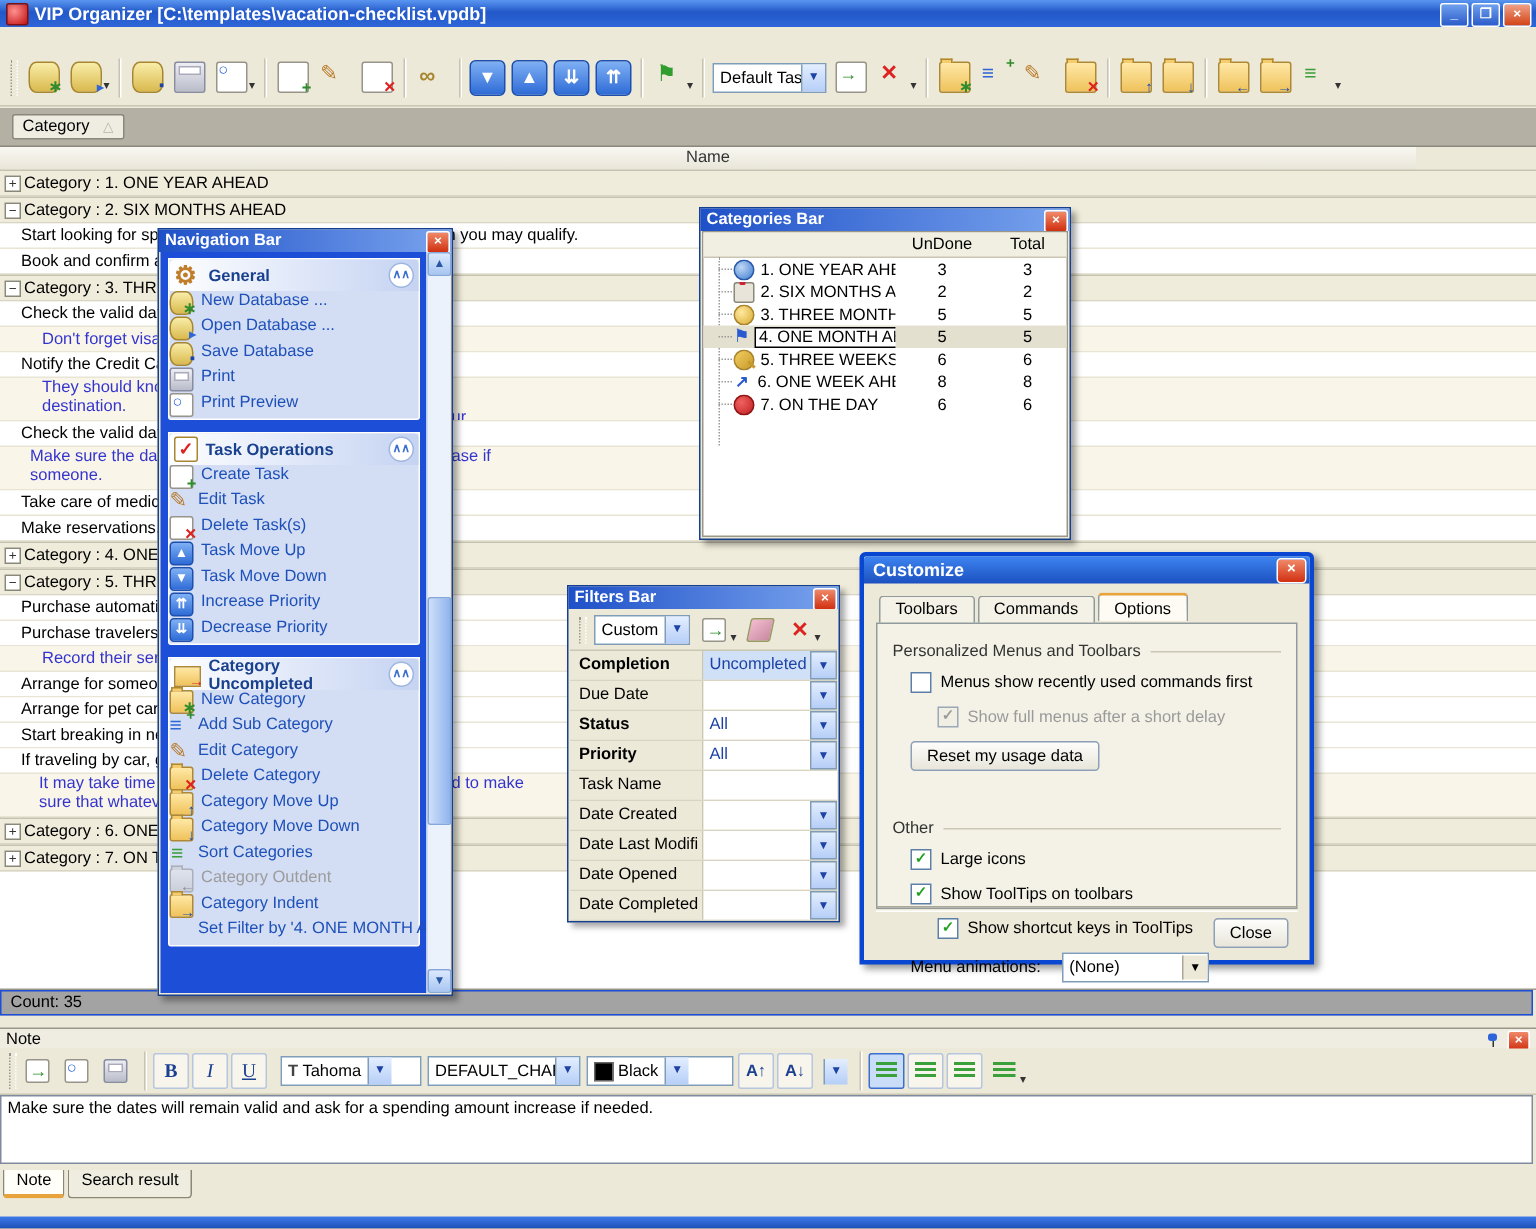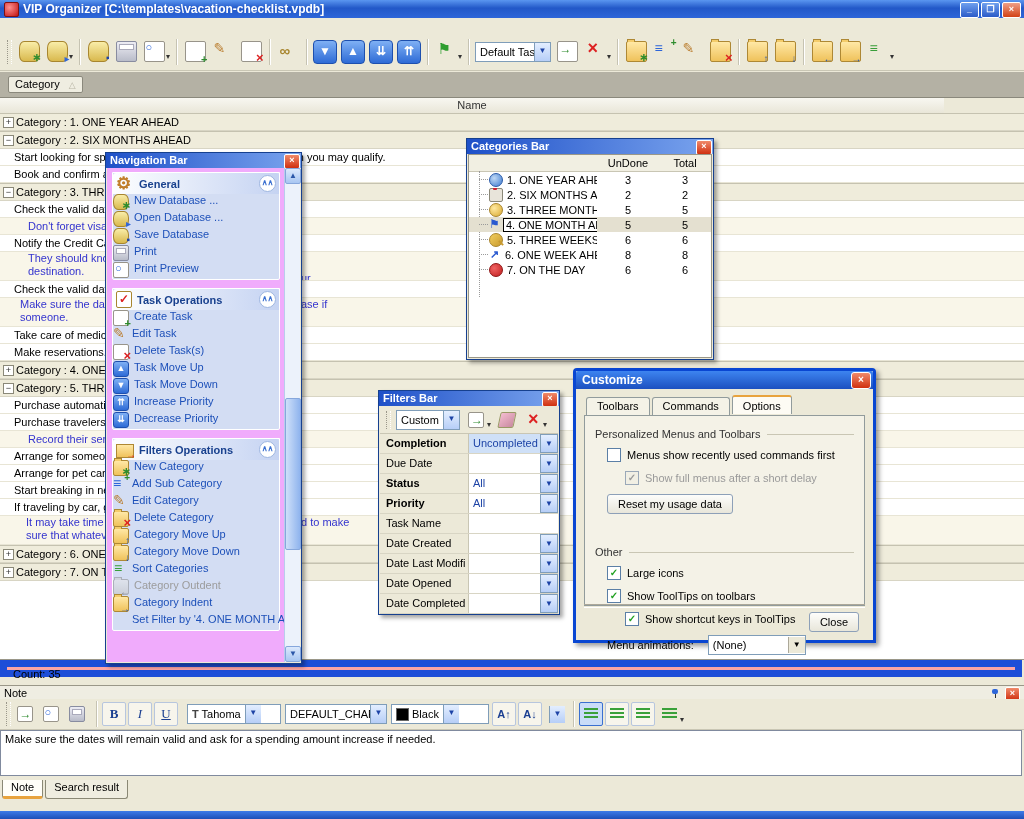--- a/index.html
+++ b/index.html
@@ -77,22 +77,22 @@
   .grow.two{height:28px;line-height:13px;}
   .grow.category{background:#EFECDB;border-top:1px solid #C5C2B0;border-bottom:1px solid #D8D5C4;}
   .grow.note{background:#F9F6E9;color:#3434CE;}
   .grow.task{background:#fff;}
   .gtext{position:absolute;top:1px;}
   .category .gtext{left:16px;} .task .gtext{left:14px;} .note .gtext{left:28px;}
   .expbox{position:absolute;left:3px;top:3px;width:9px;height:9px;background:#fff;border:1px solid #8A8878;
     font-size:9px;line-height:8px;text-align:center;color:#333;}
   .gl{position:relative;height:13px;}
   .frag{position:absolute;top:0;}
-  .countbar{position:absolute;left:0;top:660px;width:1022px;height:17px;background:#fca5a5;
-    border:7px solid #1d4ed8;box-sizing:border-box;line-height:15px;padding-left:6px;}
+  .countbar{position:absolute;left:0;top:660px;width:1022px;height:17px;background:#a3a3a3;
+    border:1px solid #1d4ed8;box-sizing:border-box;line-height:15px;padding-left:6px;}
   
   .notehdr{position:absolute;left:0;top:685px;width:1024px;height:14px;background:#EFEDE2;
     border-top:1px solid #9a9788;line-height:14px;padding-left:4px;box-sizing:border-box;}
   .notehdr-btns{position:absolute;right:4px;top:1px;display:flex;gap:3px;}
   .pin{position:relative;width:12px;height:12px;}
   .pin::before{content:"";position:absolute;left:2px;top:2px;width:6px;height:5px;background:#2E66D9;border-radius:2px;}
   .pin::after{content:"";position:absolute;left:5px;top:7px;width:1px;height:4px;background:#333;}
   .xbtn{width:13px;height:12px;background:linear-gradient(#F08A6A,#D03010);border:1px solid #fff;border-radius:2px;
     color:#fff;font-size:9px;line-height:10px;text-align:center;font-weight:bold;}
   .notetb{position:absolute;left:0;top:699px;width:1024px;height:31px;background:#ECE9D8;
@@ -120,21 +120,21 @@
   .botband{position:absolute;left:0;top:803px;width:1024px;height:8px;background:#ECE9D8;}
   .botedge{position:absolute;left:0;top:811px;width:1024px;height:8px;background:linear-gradient(#3E7BE8,#1D4FB8);}
   
   .fwin{position:absolute;border:1px solid #16408f;background:#ECE9D8;box-shadow:3px 3px 4px rgba(0,0,0,.35);}
   .ftitle{height:15px;background:linear-gradient(90deg,#1E50C8,#7AA4EE);color:#fff;font-weight:bold;
     line-height:15px;padding-left:4px;position:relative;}
   .fclose{position:absolute;right:1px;top:1px;width:14px;height:13px;background:linear-gradient(#F08A6A,#D03010);
     border:1px solid #fff;border-radius:2px;color:#fff;font-size:9px;line-height:11px;text-align:center;font-weight:bold;}
   
   #nav-bar{left:105px;top:152px;width:195px;height:510px;}
-  .navbody{position:absolute;left:1px;right:1px;top:15px;bottom:1px;background:#f0abfc;overflow:hidden;padding:4px 20px 4px 5px;box-sizing:border-box;}
+  .navbody{position:absolute;left:1px;right:1px;top:15px;bottom:1px;background:#1d4ed8;overflow:hidden;padding:4px 20px 4px 5px;box-sizing:border-box;}
   .nsec{background:#D3DDF3;border:1px solid #fff;border-radius:0 0 2px 2px;margin-bottom:8px;}
   .nsec-h{height:21px;display:flex;align-items:center;background:linear-gradient(90deg,#FDFEFF,#C5D3F2);
     border-radius:3px 3px 0 0;padding:0 3px;color:#19418E;font-weight:bold;}
   .nsec-h .chev{margin-left:auto;width:15px;height:15px;border-radius:50%;background:#fff;border:1px solid #9EB6E0;
     color:#3A6FD0;font-size:8px;line-height:14px;text-align:center;font-weight:bold;}
   .nh-ic{position:relative;width:18px;height:16px;margin-right:5px;flex:none;}
   .h-gear::after{content:"\2699";position:absolute;left:0;top:-3px;font-size:17px;color:#C07E2A;}
   .h-clip{background:#fff;border:1px solid #A8862F;border-radius:2px;width:14px;height:15px;}
   .h-clip::after{content:"\2713";position:absolute;left:2px;top:0;color:#D22;font-weight:bold;font-size:12px;}
   .h-fol{background:linear-gradient(#FFE8A6,#EFC25B);border:1px solid #AE8834;width:16px;height:12px;margin-top:3px;}
@@ -580,21 +580,21 @@
             <span>Increase Priority</span>
           </div>
           <div class="nitem">
             <span class="nic bu ddn"></span>
             <span>Decrease Priority</span>
           </div>
         </div>
         <div class="nsec">
           <div class="nsec-h">
             <span class="nh-ic h-fol"></span>
-            <span>Filters Operations</span>
+            <span>Category Uncompleted</span>
             <span class="chev">∧∧</span>
           </div>
           <div class="nitem">
             <span class="nic fol star"></span>
             <span>New Category</span>
           </div>
           <div class="nitem">
             <span class="nic tree"></span>
             <span>Add Sub Category</span>
           </div>

